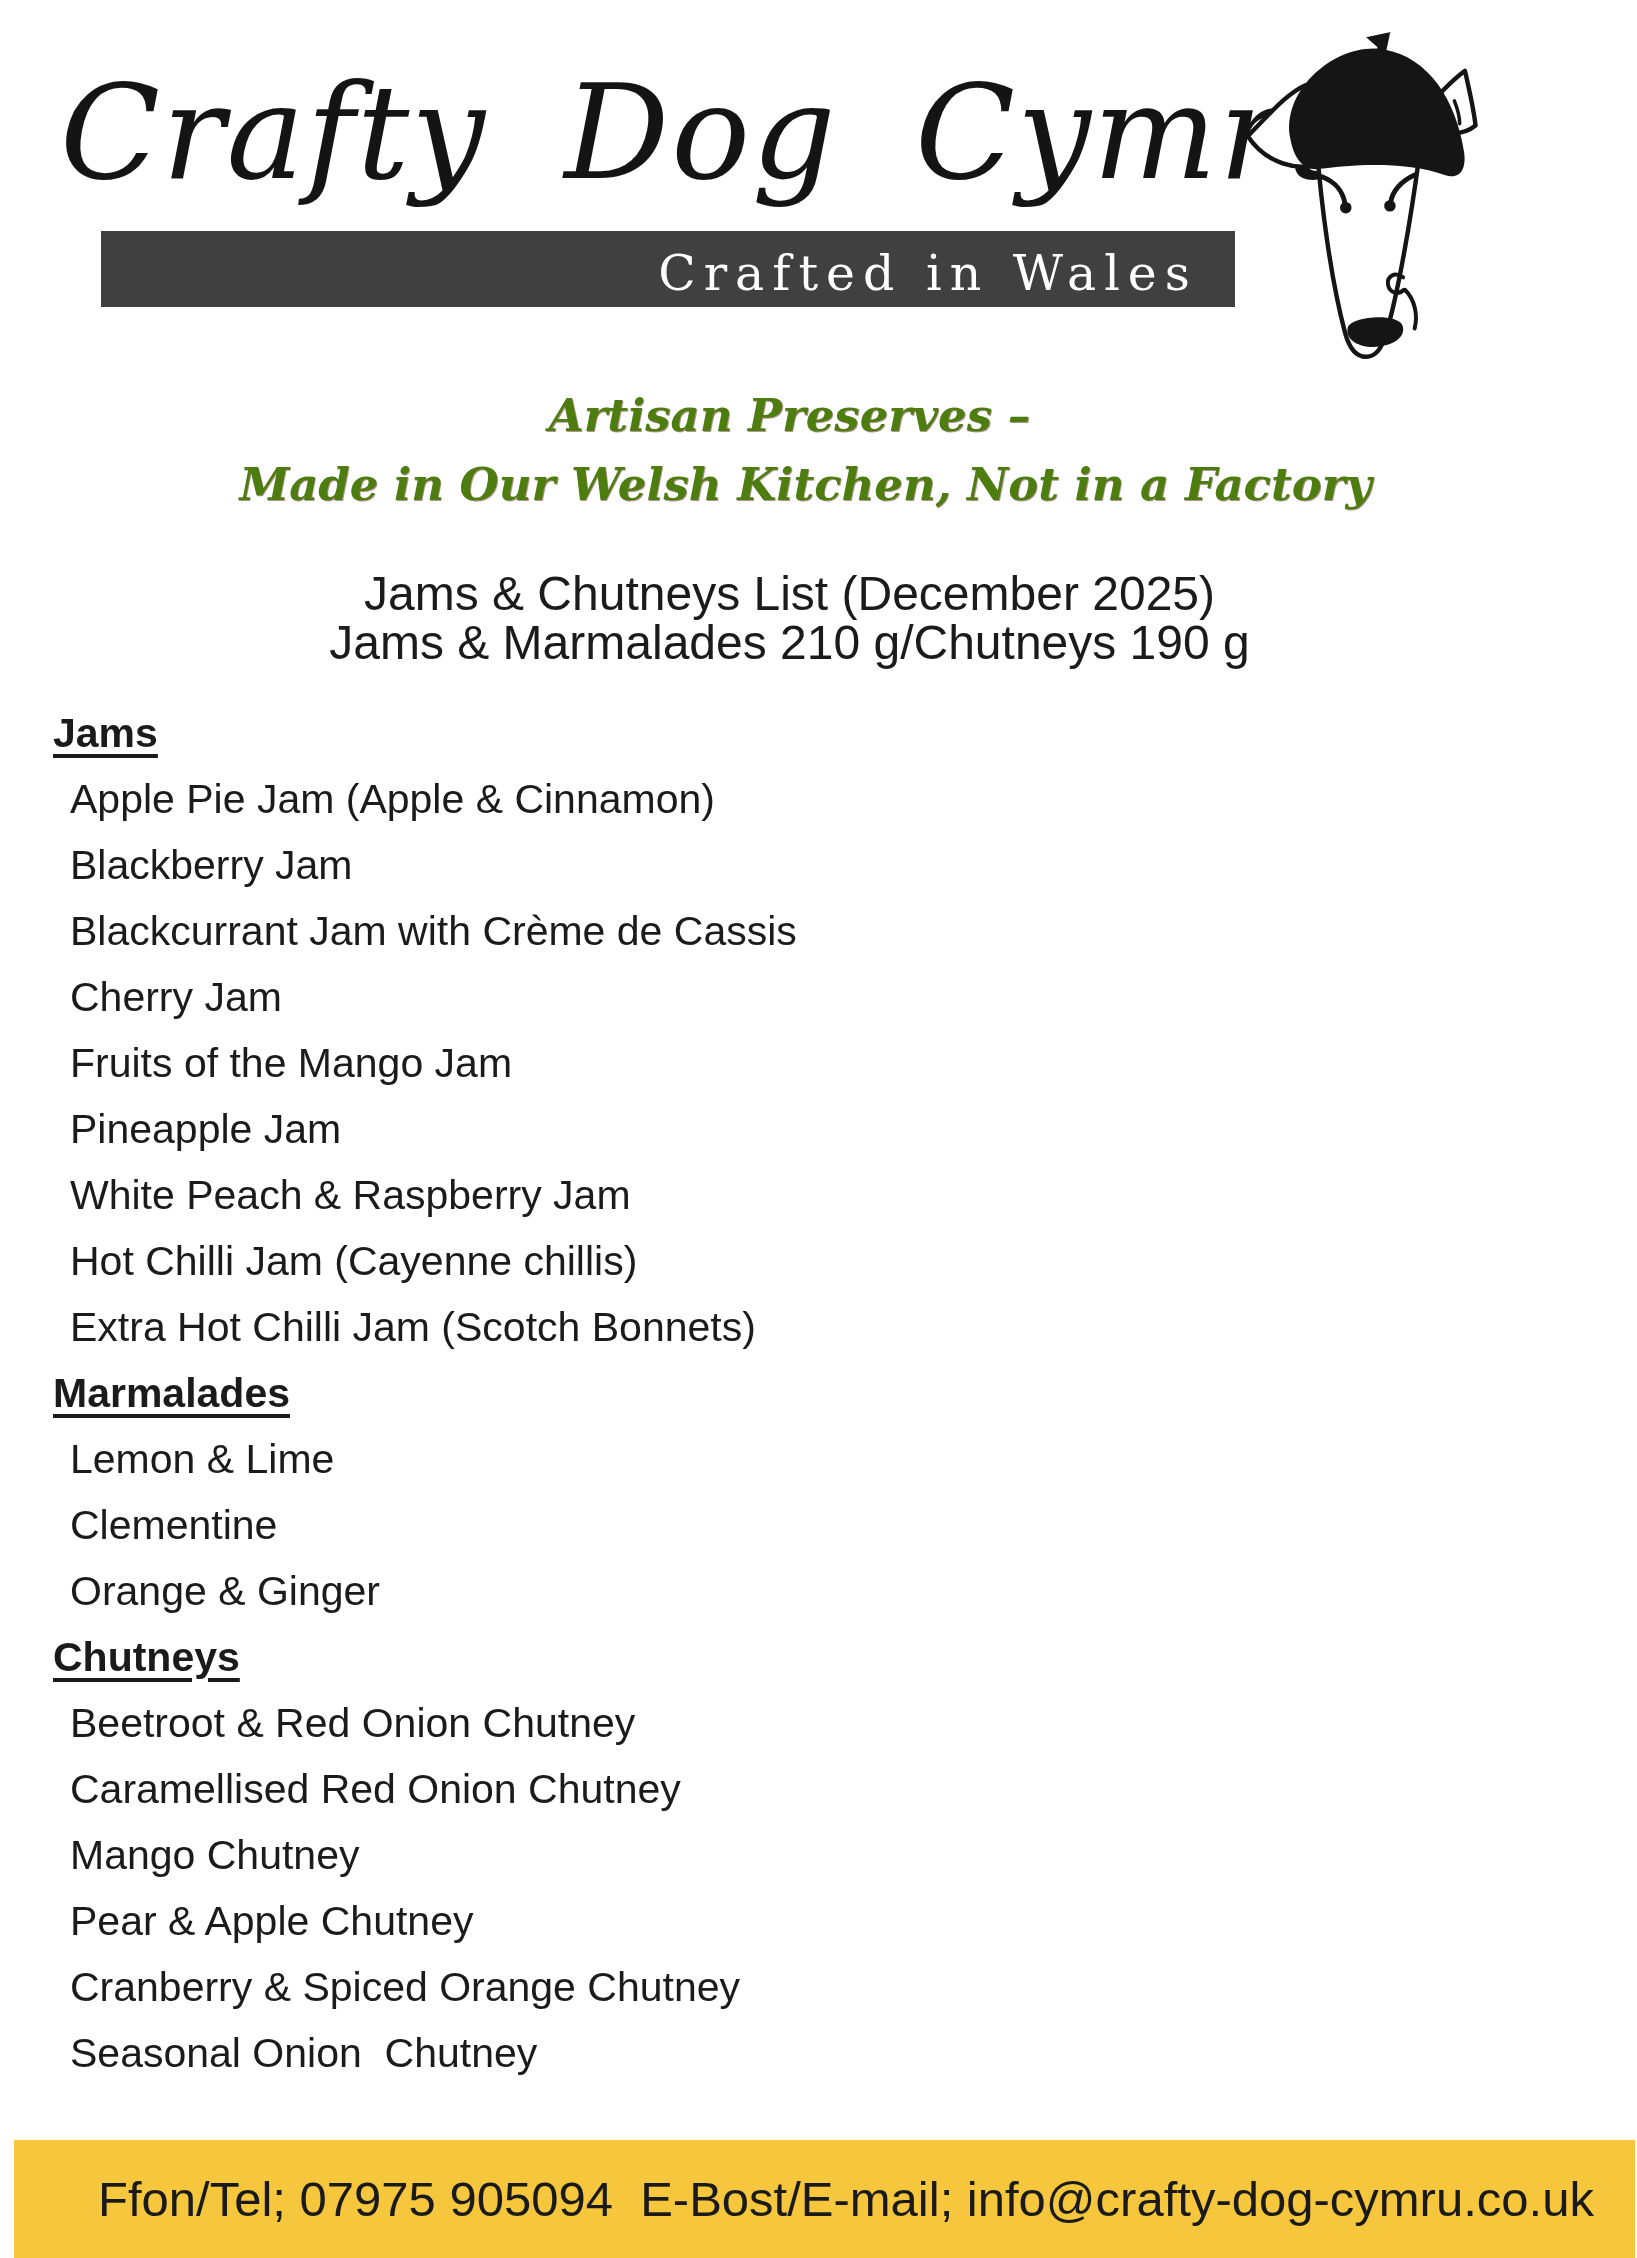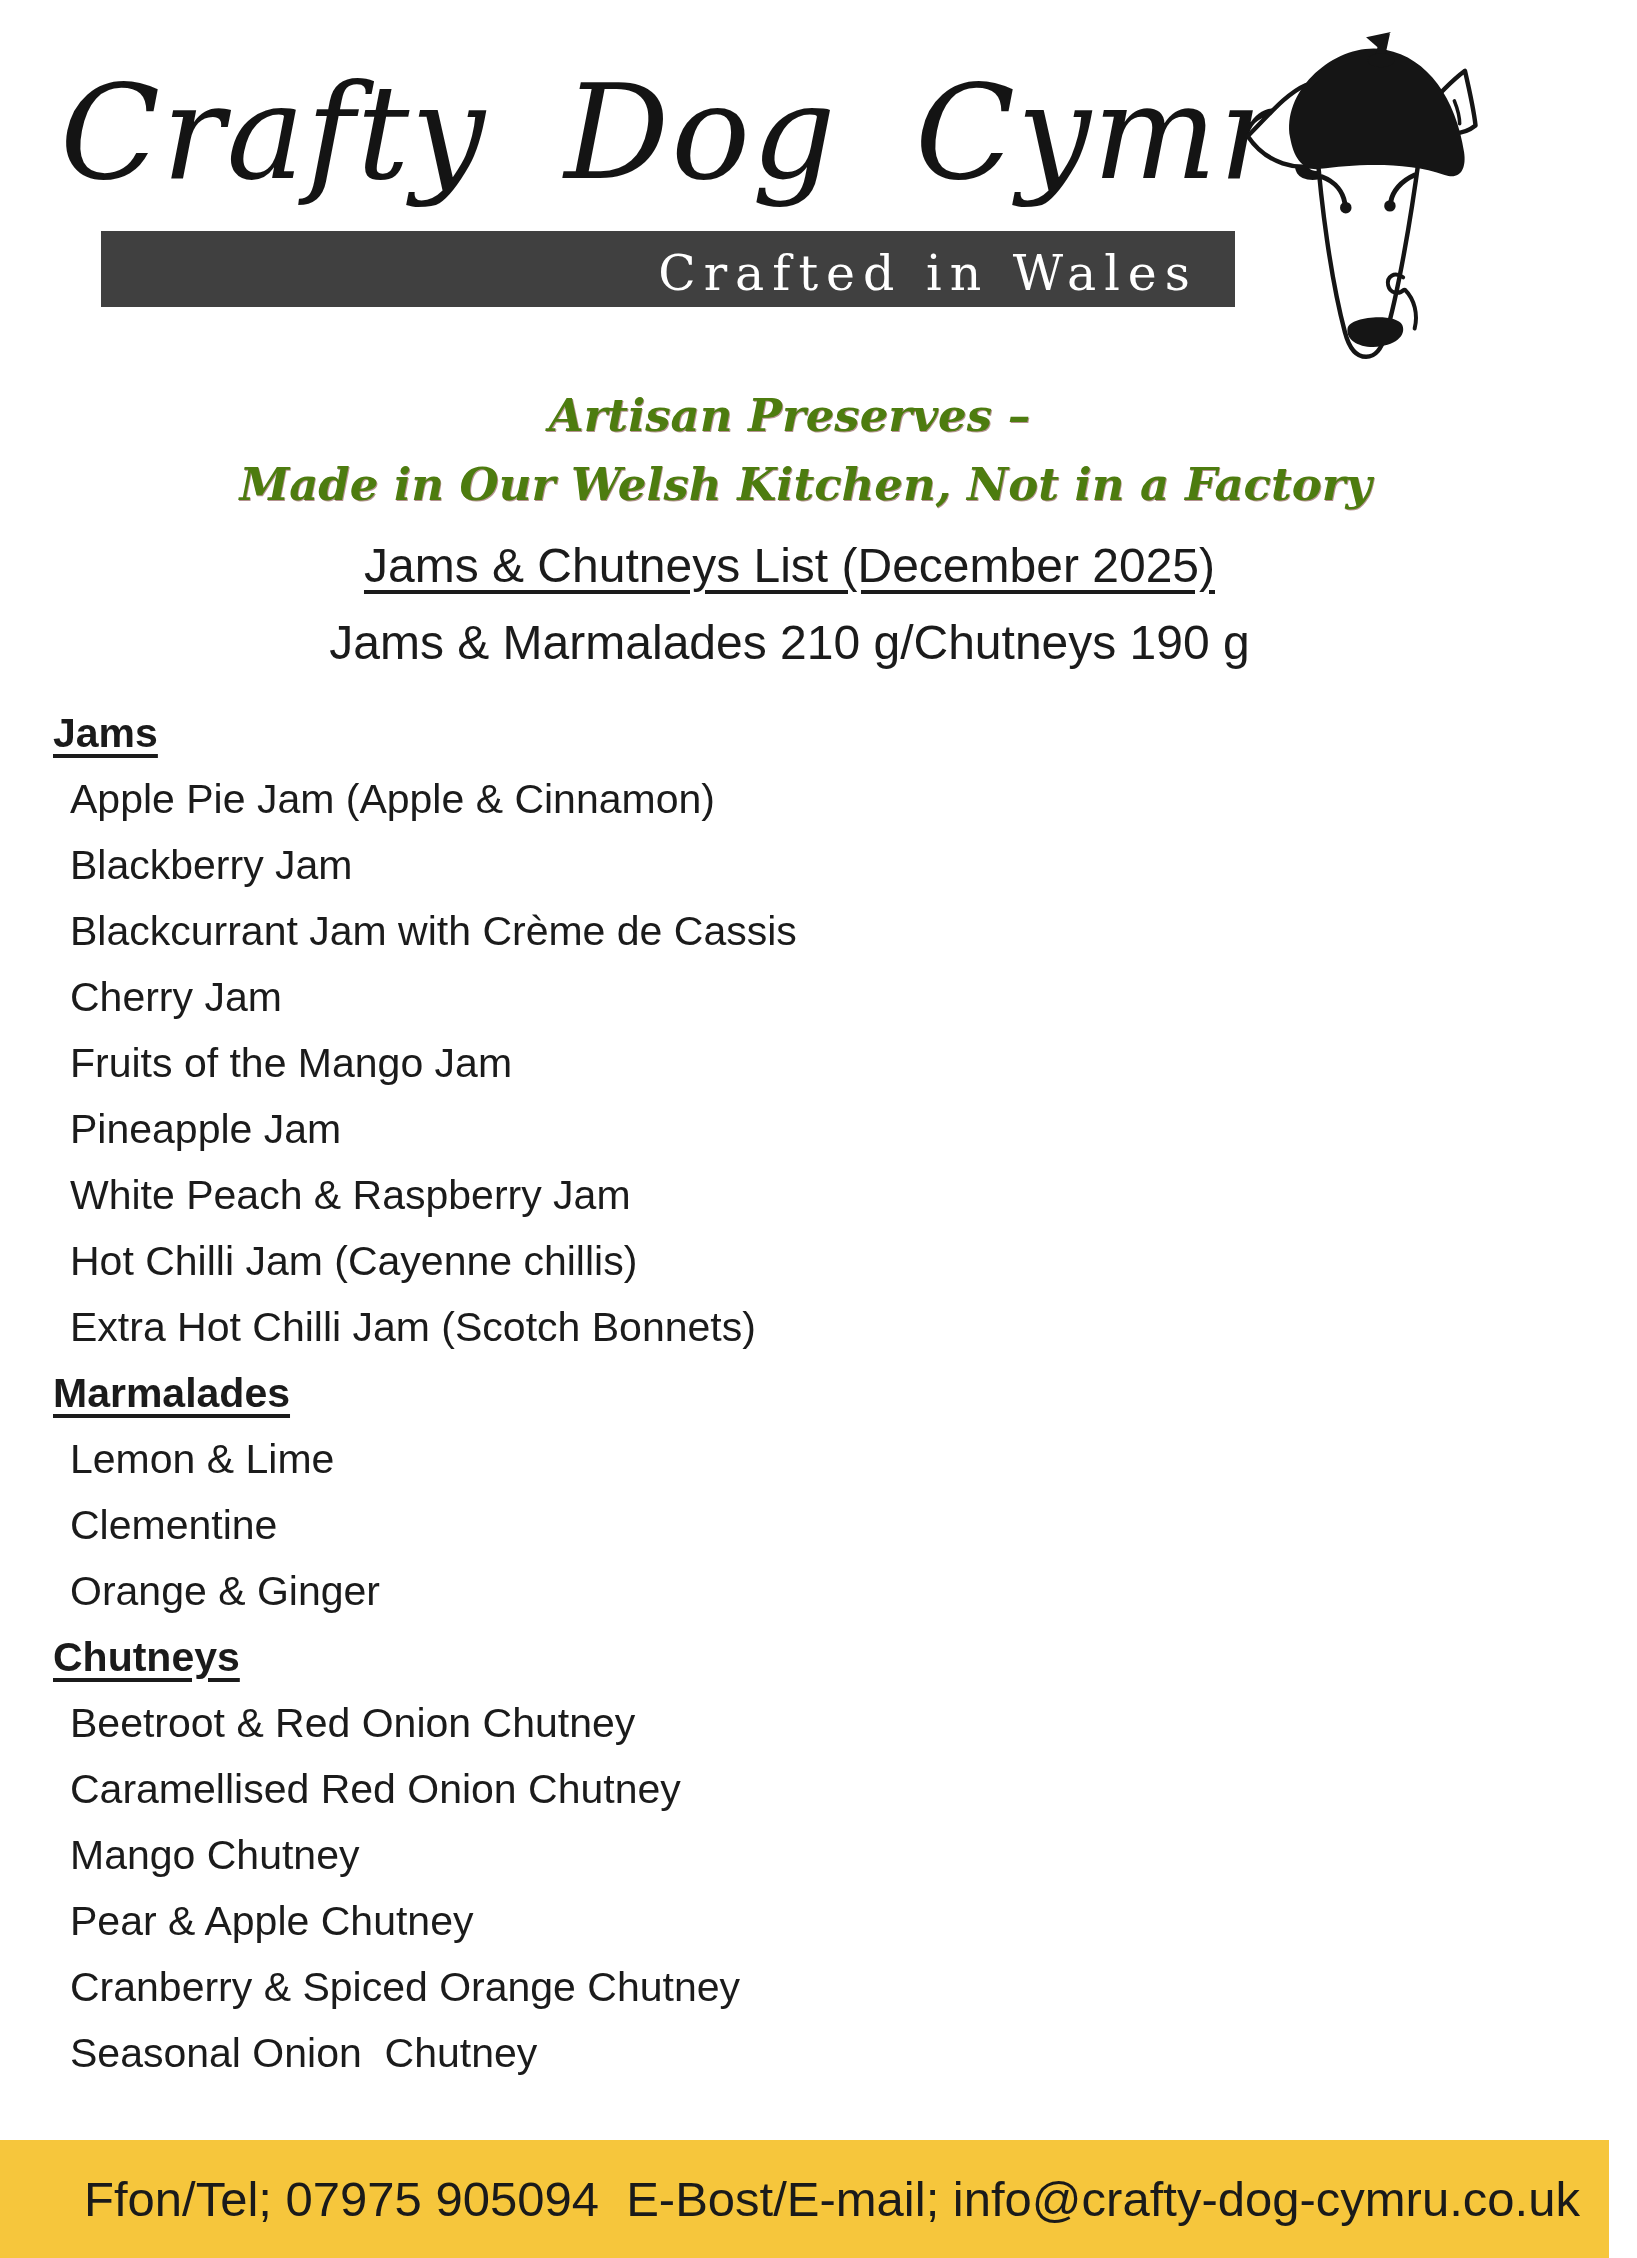--- a/index.html
+++ b/index.html
@@ -35,36 +35,37 @@
   .center-col{position:absolute;left:0;width:1579px;text-align:center;}
   .tagline-1{top:381px;font-size:45px;line-height:69px;}
   .tagline-2{top:450px;font-size:45px;line-height:69px;padding-left:16px;}
   .tagline-1,.tagline-2{
     font-family:"DejaVu Serif",serif;
     font-style:italic;font-weight:700;
     color:#4d7c0f;
     text-shadow:0.9px 0.9px 0 rgba(93,15,15,.45);
   }
   .list-title{
-    top:535px;font-size:48px;line-height:62px;
-    text-decoration:underline;text-decoration-thickness:3.5px;text-underline-offset:8px;
+    top:563px;font-size:48px;line-height:62px;
+    text-decoration-thickness:3.5px;text-underline-offset:8px;
   }
   .weights-subtitle{top:612px;font-size:48px;line-height:62px;}
   
   .list{position:absolute;left:0;top:700px;width:1579px;}
   .row{height:66px;line-height:66px;font-size:41px;white-space:pre;}
   .row.heading{padding-left:53px;font-weight:700;}
   .row.heading span{
     text-decoration:underline;text-decoration-thickness:3.5px;text-underline-offset:7px;
   }
   .row.item{padding-left:70px;}
   
   .footer-bar{
-    position:absolute;left:0;top:2140px;width:1609px;height:118px;
+    position:absolute;left:14px;top:2140px;width:1609px;height:118px;
     background:#F6C63C;
+    padding-left:12px;
   }
   .footer-text{
     position:absolute;left:84px;top:0;height:118px;line-height:118px;
     font-size:49px;color:#1a1a1a;white-space:pre;
   }
   svg .ln{fill:none;stroke:#151515;stroke-linecap:round;}
 </style>
 </head>
 <body>
 

